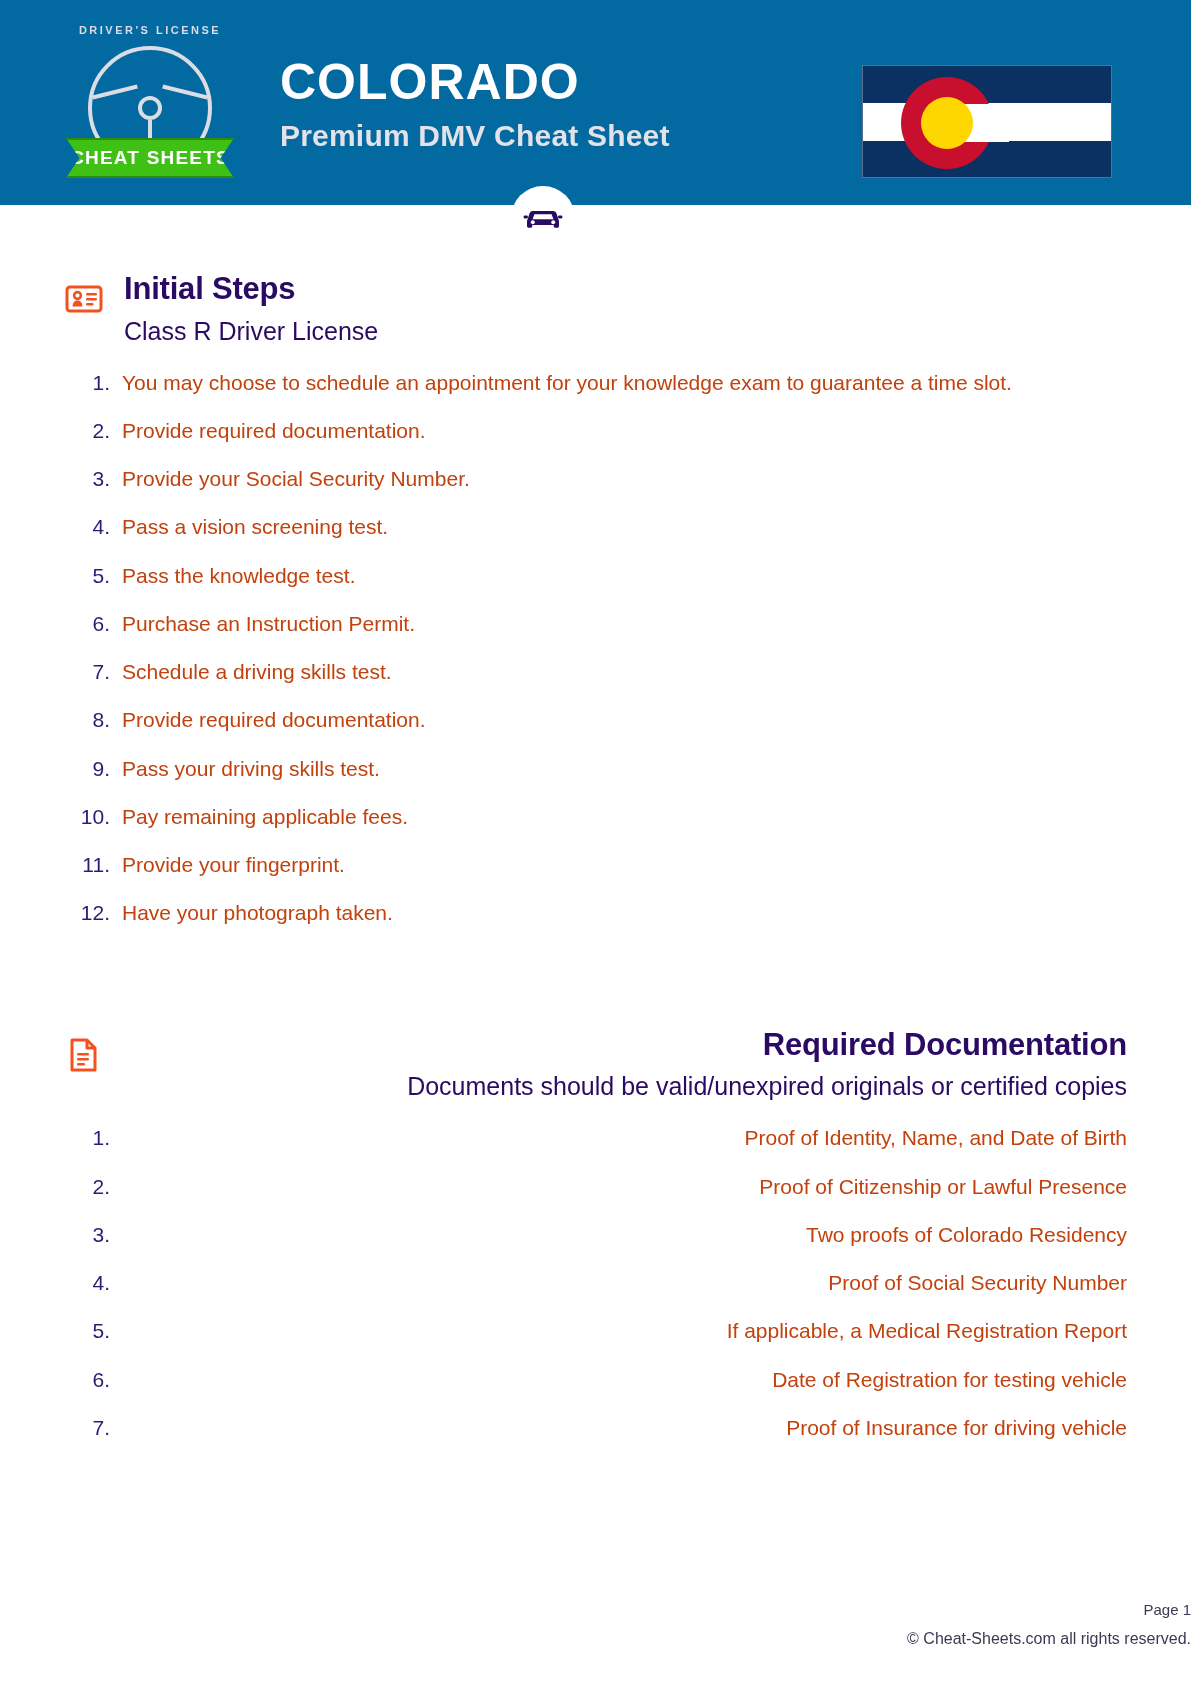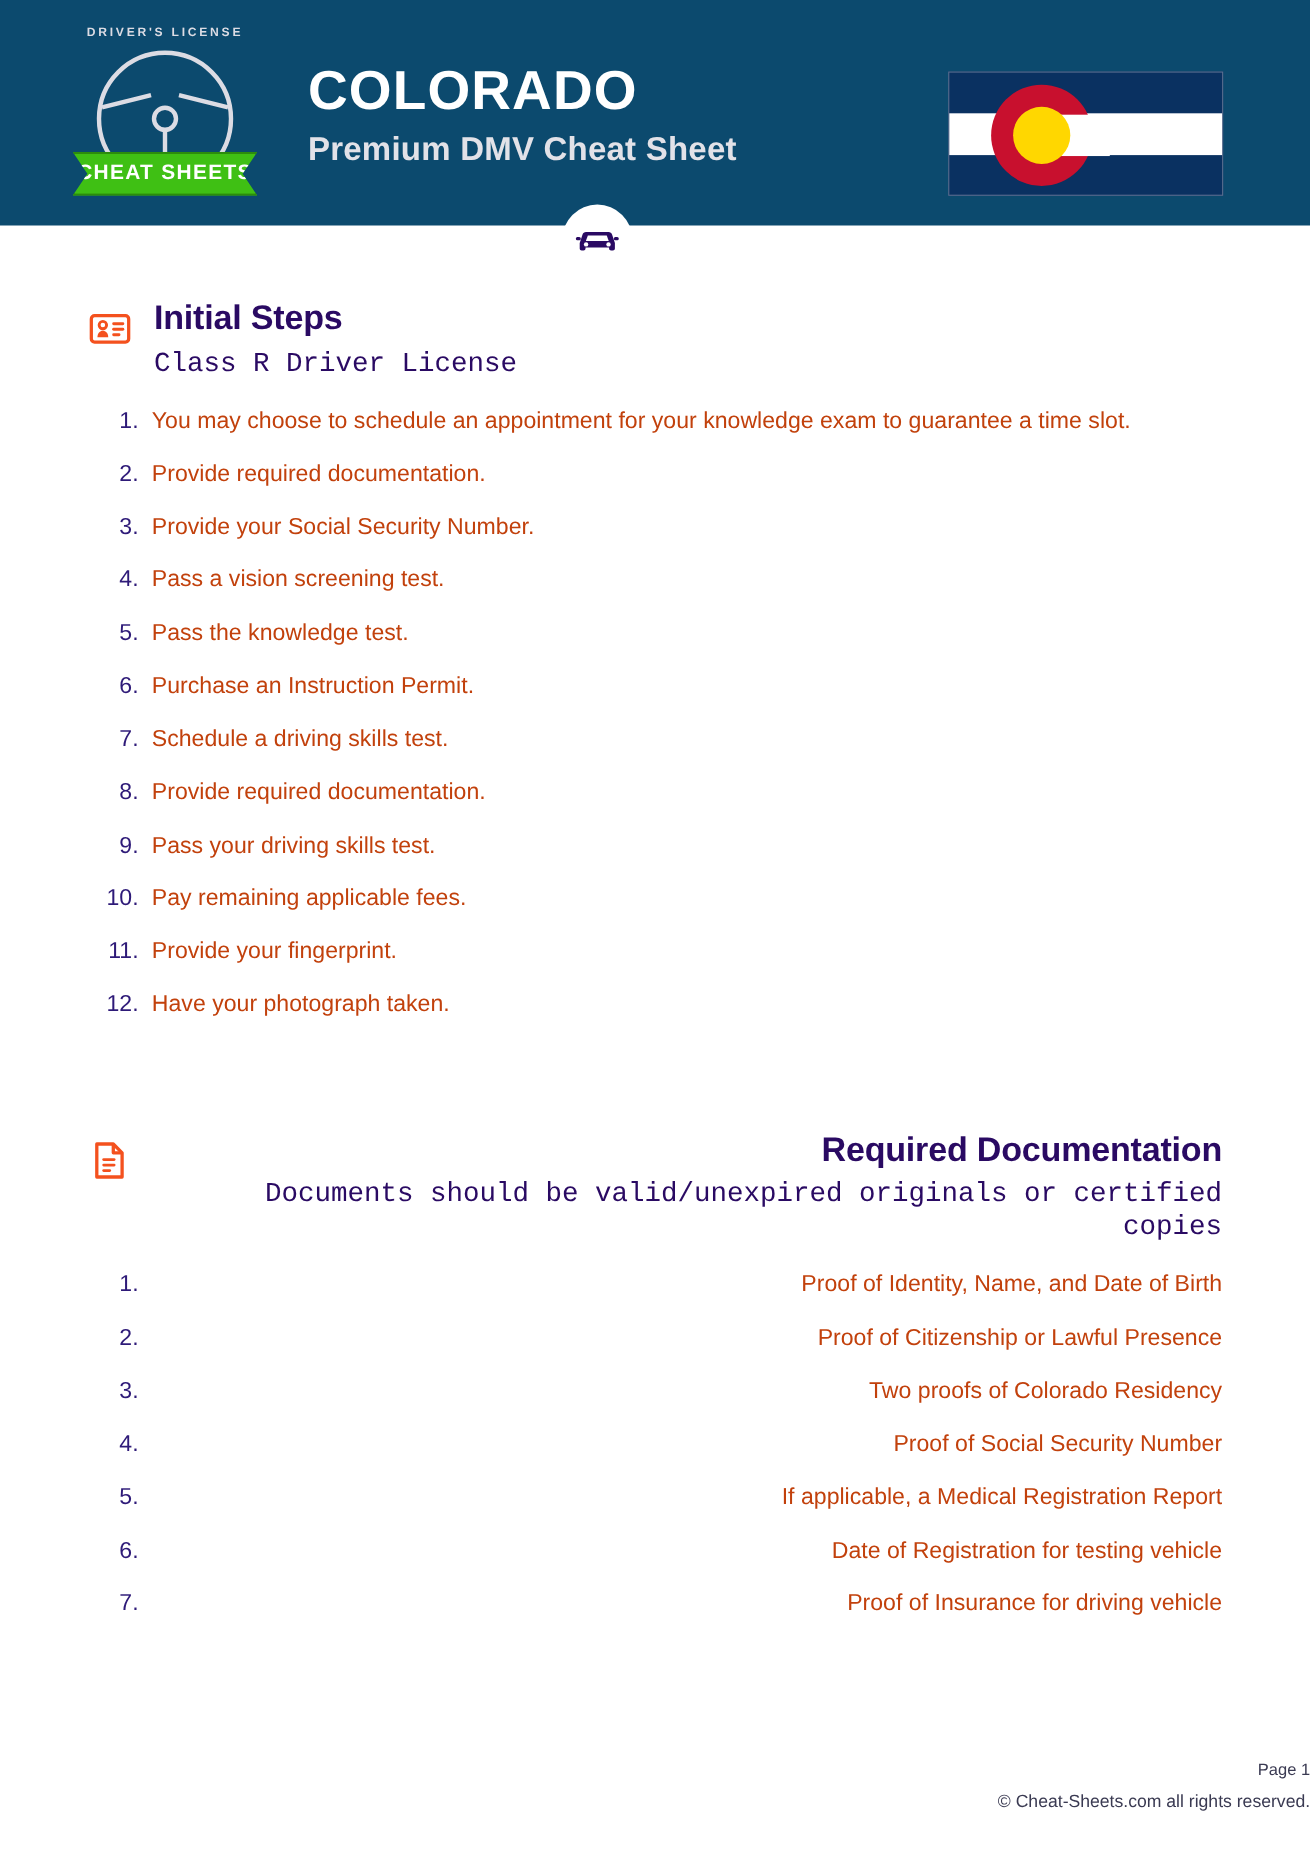--- a/index.html
+++ b/index.html
@@ -17,21 +17,21 @@
     height: 1684px;
     background: #ffffff;
     overflow: hidden;
   }
 
   
   .header {
     position: relative;
     width: 1191px;
     height: 205px;
-    background: #0c4a6e;
+    background: #0369a1;
   }
 
   .logo {
     position: absolute;
     left: 60px;
     top: 10px;
     width: 180px;
     height: 175px;
   }
   .logo-ring {
@@ -166,21 +166,21 @@
     background: #ffffff;
     display: flex;
     align-items: center;
     justify-content: center;
   }
   .car-badge svg { display: block; }
 
   
   .content {
     position: relative;
-    padding: 0 80px;
+    padding: 0 64px;
   }
 
   .section { margin-top: 66px; }
   .section.second { margin-top: 100px; text-align: right; }
 
   .section-head {
     display: flex;
     align-items: flex-start;
     gap: 20px;
   }
@@ -200,21 +200,20 @@
     font-weight: bold;
     color: #2a0a63;
     letter-spacing: -0.2px;
     line-height: 1.15;
   }
   .section-subtitle {
     margin-top: 9px;
     font-size: 25px;
     color: #2a0a63;
     line-height: 1.2;
-    font-family: Liberation Mono, monospace;
   }
 
   ol.items {
     margin: 24px 0 0 0;
     padding: 0;
     list-style: none;
     counter-reset: item;
   }
   ol.items li {
     position: relative;

